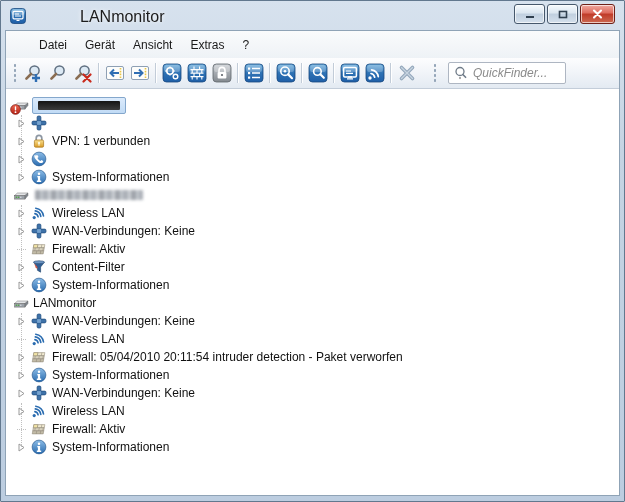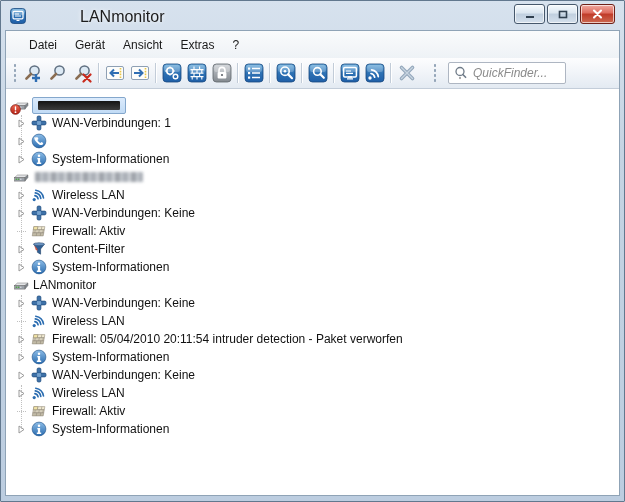--- a/index.html
+++ b/index.html
@@ -11,21 +11,21 @@
   .app-icon{position:absolute;left:9px;top:7px;width:16px;height:16px;}
   .title-text{position:absolute;left:31px;top:7px;font-size:16px;color:#1c1c1c;text-shadow:0 0 4px #ffffff;margin-left:48px;}
   .win-btns{position:absolute;top:3px;right:9px;display:flex;gap:2px;}
   .wbtn{height:18px;border:1px solid #46586c;border-radius:3px;display:flex;align-items:center;justify-content:center;
         background:linear-gradient(180deg,#f6fafd 0%,#dbe6f0 45%,#c0cfdf 50%,#d4e0ec 100%);box-shadow:inset 0 0 0 1px rgba(255,255,255,.65);}
   .wbtn.min,.wbtn.max{width:29px;}
   .wbtn.close{width:33px;background:linear-gradient(180deg,#f0a8a0 0%,#dd6a5c 45%,#c03a28 50%,#cc6a52 100%);border-color:#6e2018;}
 
   
   .client{position:absolute;left:4px;right:4px;top:29px;bottom:5px;background:#ffffff;border:1px solid #8fa3b6;display:flex;flex-direction:column;}
-  .menubar{height:27px;background:linear-gradient(180deg,#fafbfc,#eef2f6);display:flex;align-items:center;padding-left:14px;flex:0 0 auto;}
+  .menubar{height:27px;background:linear-gradient(180deg,#fafbfc,#eef2f6);display:flex;align-items:center;padding-left:24px;flex:0 0 auto;}
   .menu-item{font-size:12px;color:#1a1a1a;padding:3px 9px;cursor:default;}
 
   
   .toolbar{height:30px;background:linear-gradient(180deg,#fdfdfe 0%,#eef2f7 60%,#e3eaf2 100%);border-bottom:1px solid #c3cdd9;
            display:flex;align-items:center;padding:0 4px;flex:0 0 auto;}
   .gripper{width:4px;height:20px;margin:0 3px;background-image:radial-gradient(circle,#94a5b8 34%,transparent 40%);background-size:4px 5px;background-repeat:repeat-y;}
   .tbtn{width:25px;height:24px;display:flex;align-items:center;justify-content:center;border-radius:3px;}
   .tsep{width:1px;height:20px;background:#c2ccd8;margin:0 3px;box-shadow:1px 0 0 #ffffff;}
   .qf-box{display:flex;align-items:center;width:112px;height:20px;border:1px solid #aeb6c2;border-radius:2px;background:#ffffff;margin-left:8px;padding-left:4px;}
   .qf-box input{border:none;outline:none;width:82px;font-size:12px;color:#444;font-family:"Liberation Sans",sans-serif;background:transparent;}
@@ -414,21 +414,31 @@
         </div>
         <div class="row">
           <span class="exp">
               <svg width="9" height="9">
                 <use href="#i-exp"></use>
               </svg>
             </span>
           <span class="ticon"><svg width="16" height="16">
                 <use href="#i-wan"></use>
               </svg></span>
-          <span class="lbl">WAN-Verbindungen: 1</span>
+        </div>
+        <div class="row">
+          <span class="exp">
+              <svg width="9" height="9">
+                <use href="#i-exp"></use>
+              </svg>
+            </span>
+          <span class="ticon"><svg width="16" height="16">
+                <use href="#i-vpn"></use>
+              </svg></span>
+          <span class="lbl">VPN: 1 verbunden</span>
         </div>
         <div class="row">
           <span class="exp">
               <svg width="9" height="9">
                 <use href="#i-exp"></use>
               </svg>
             </span>
           <span class="ticon"><svg width="16" height="16">
                 <use href="#i-voip"></use>
               </svg></span>

